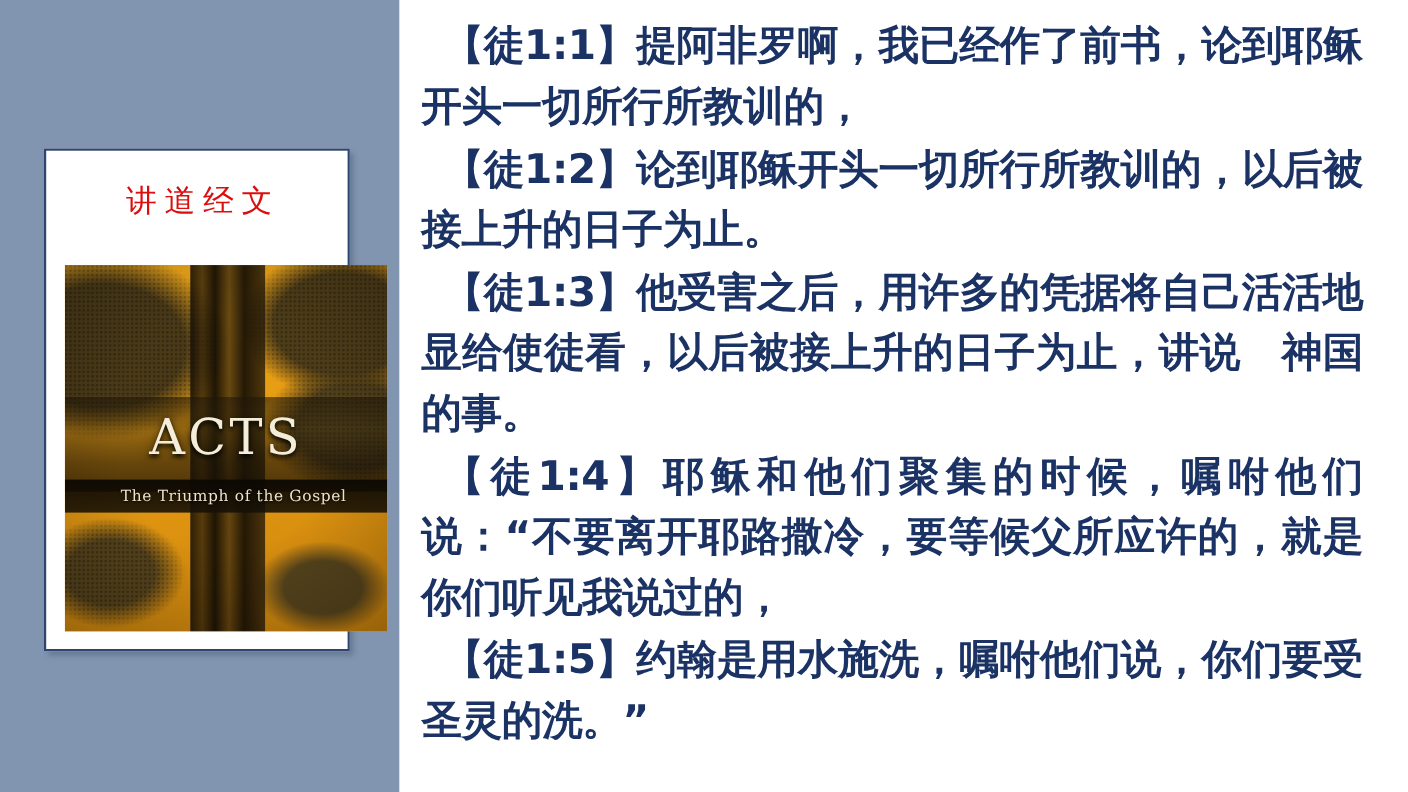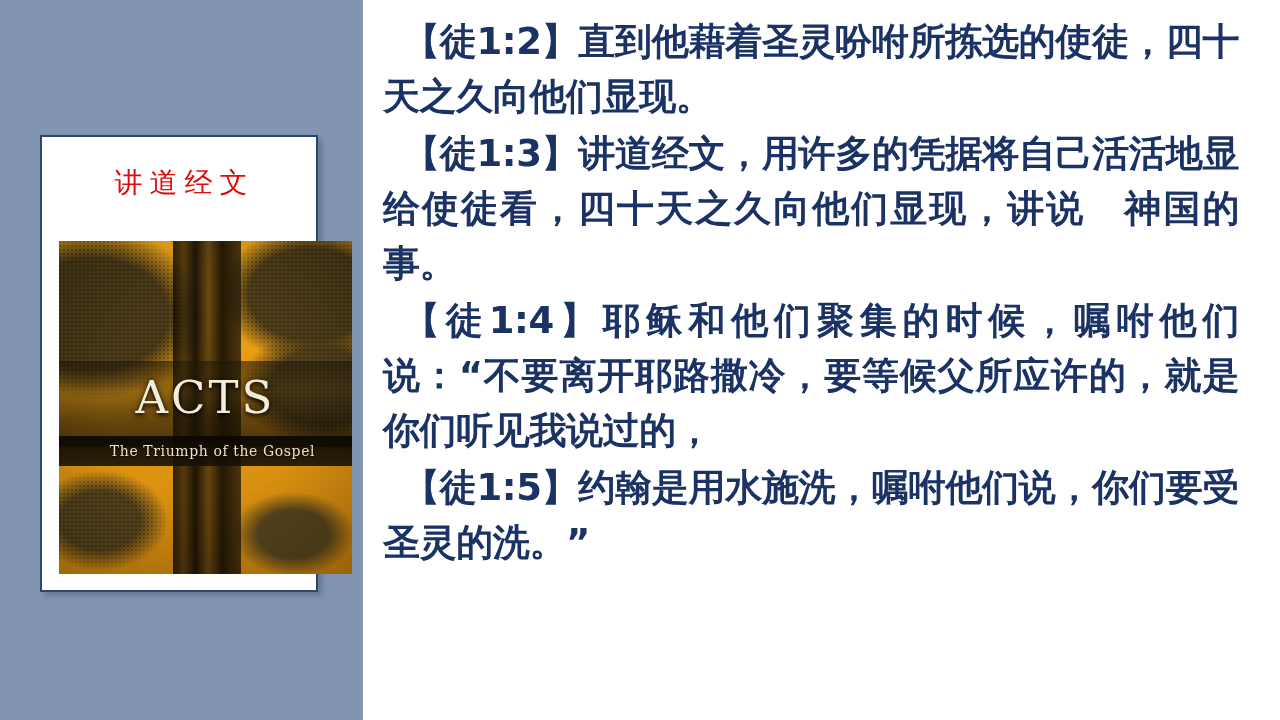--- a/index.html
+++ b/index.html
@@ -179,19 +179,20 @@
 
         <div id="cover-subtitle-band">
           <span id="cover-subtitle">The Triumph of the Gospel</span>
         </div>
       </div>
 
     </div>
   </div>
 
   <div id="scripture-body">
-    <p class="verse">【徒1:2】直到他藉着圣灵吩咐所拣选的使徒，四十天之久向他们显现。</p>
-    <p class="verse">【徒1:3】讲道经文，用许多的凭据将自己活活地显给使徒看，四十天之久向他们显现，讲说　神国的事。</p>
+    <p class="verse">【徒1:1】提阿非罗啊，我已经作了前书，论到耶稣开头一切所行所教训的，</p>
+    <p class="verse">【徒1:2】论到耶稣开头一切所行所教训的，以后被接上升的日子为止。</p>
+    <p class="verse">【徒1:3】他受害之后，用许多的凭据将自己活活地显给使徒看，以后被接上升的日子为止，讲说　神国的事。</p>
     <p class="verse">【徒1:4】耶稣和他们聚集的时候，嘱咐他们说：“不要离开耶路撒冷，要等候父所应许的，就是你们听见我说过的，</p>
     <p class="verse">【徒1:5】约翰是用水施洗，嘱咐他们说，你们要受圣灵的洗。”</p>
   </div>
 
 </div>
 
 </body></html>

